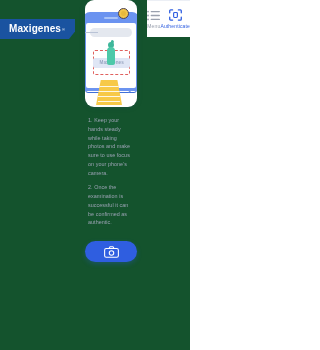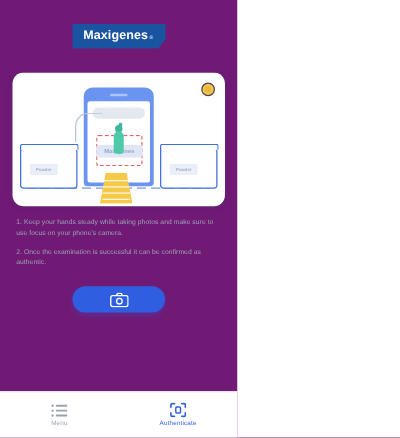--- a/index.html
+++ b/index.html
@@ -5,23 +5,22 @@
   * { box-sizing: border-box; margin: 0; padding: 0; }
   html, body {
     width: 190px; height: 350px;
     background: #ffffff;
     font-family: "Liberation Sans", sans-serif;
     overflow: hidden;
   }
   .screen {
     position: relative;
     width: 190px; height: 350px;
-    background: #701a75;
-    display: flex;
-    flex-direction: column;
+    background: #14532d;
+    display: flex;
   }
 
   
   .header {
     height: 58px;
     display: flex;
     align-items: center;
     justify-content: center;
     flex: 0 0 auto;
   }

